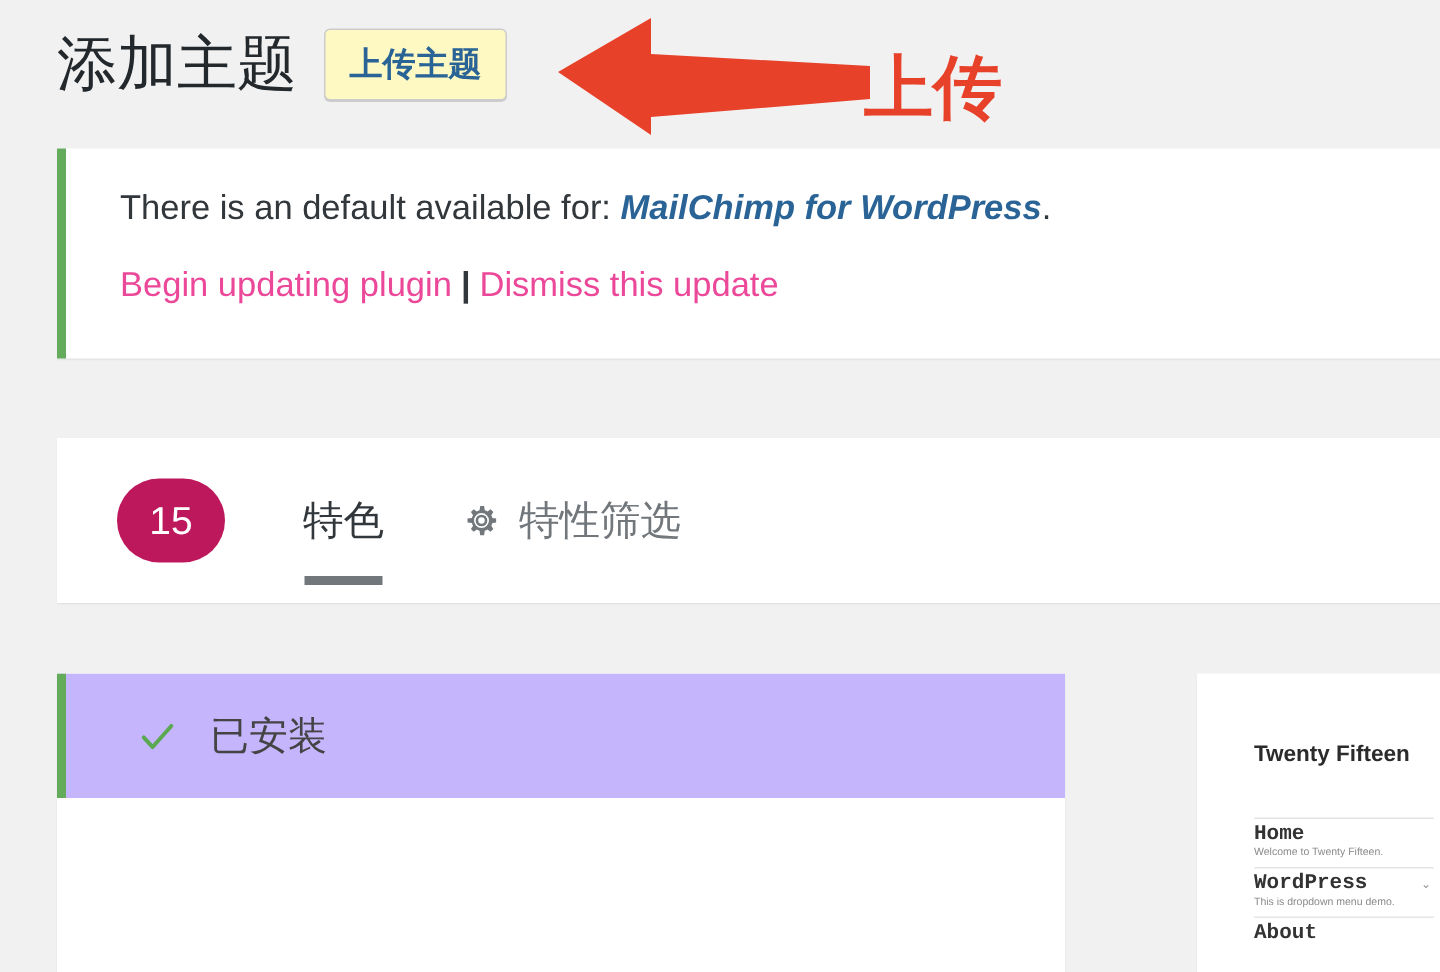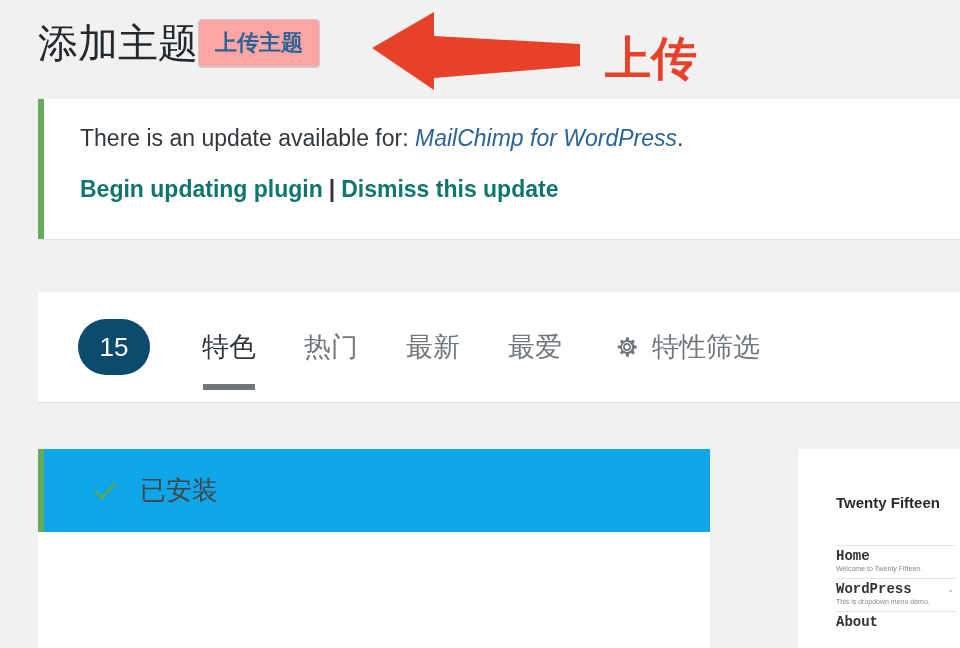--- a/index.html
+++ b/index.html
@@ -21,36 +21,37 @@
     overflow: hidden;
   }
 
   
   .page-header {
     position: absolute;
     left: 38px;
     top: 14px;
     display: flex;
     align-items: center;
+    gap: 18px;
     height: 58px;
   }
   .page-title {
     font-size: 40px;
     line-height: 48px;
     font-weight: 400;
     color: #23282d;
     white-space: nowrap;
   }
   .upload-button {
     display: inline-flex;
     align-items: center;
     justify-content: center;
     height: 46px;
     padding: 0 16px;
-    background: #fca5a5;
+    background: #fef9c3;
     border: 1px solid #ccc;
     border-radius: 4px;
     box-shadow: 0 1px 0 #ccc;
     color: #2a6496;
     font-size: 22px;
     font-weight: 600;
     white-space: nowrap;
     cursor: pointer;
   }
 
@@ -58,21 +59,21 @@
   .annotation-arrow {
     position: absolute;
     left: 372px;
     top: 8px;
     width: 210px;
     height: 84px;
     pointer-events: none;
   }
   .annotation-label {
     position: absolute;
-    left: 605px;
+    left: 576px;
     top: 32px;
     color: #e8412a;
     font-size: 46px;
     font-weight: 700;
     line-height: 52px;
     white-space: nowrap;
   }
 
   
   .notice {
@@ -90,31 +91,31 @@
   .notice-line {
     font-size: 23px;
     color: #32373c;
     line-height: 34px;
     margin-bottom: 18px;
     white-space: nowrap;
   }
   .notice-plugin {
     color: #2a6496;
     font-style: italic;
-    font-weight: 400;
+    font-weight: 700;
     cursor: pointer;
   }
   .notice-actions {
     font-size: 23px;
     line-height: 32px;
     white-space: nowrap;
   }
   .notice-actions a {
-    color: #0f766e;
-    font-weight: 700;
+    color: #ec4899;
+    font-weight: 400;
     text-decoration: none;
     cursor: pointer;
   }
   .notice-sep {
     color: #32373c;
     font-weight: 700;
     margin: 0 6px;
   }
 
   
@@ -132,34 +133,35 @@
     position: relative;
     height: 100%;
     display: flex;
     align-items: center;
     padding-left: 40px;
   }
   .count-badge {
     width: 72px;
     height: 56px;
     border-radius: 28px;
-    background: #0c4a6e;
+    background: #be185d;
     color: #ffffff;
     font-size: 26px;
     display: flex;
     align-items: center;
     justify-content: center;
     flex: none;
   }
   .tabs {
     display: flex;
     align-items: center;
     margin-left: 52px;
     gap: 48px;
     height: 100%;
+    flex-direction: column;
   }
   .tab {
     position: relative;
     font-size: 27px;
     color: #72777c;
     cursor: pointer;
     line-height: 110px;
     white-space: nowrap;
   }
   .tab.active {
@@ -197,21 +199,21 @@
     top: 449px;
     width: 672px;
     height: 220px;
     background: #ffffff;
     box-shadow: 0 1px 1px rgba(0,0,0,0.08);
     box-sizing: border-box;
     overflow: hidden;
   }
   .installed-banner {
     height: 83px;
-    background: #0ea5e9;
+    background: #c4b5fd;
     border-left: 6px solid #64ac5b;
     box-sizing: border-box;
     display: flex;
     align-items: center;
     padding-left: 48px;
     gap: 22px;
   }
   .check-icon {
     display: inline-flex;
     width: 26px;
@@ -293,21 +295,21 @@
     <div class="upload-button">上传主题</div>
   </div>
 
   <svg class="annotation-arrow" viewBox="0 0 210 84">
     <polygon points="0,40 62,4 62,28 208,36 208,58 62,70 62,82" fill="#e8412a"></polygon>
   </svg>
   <div class="annotation-label">上传</div>
 
   <div class="notice">
     <div class="notice-line">
-      <span>There is an update available for:</span>
+      <span>There is an default available for:</span>
       <span class="notice-plugin">MailChimp for WordPress</span><span>.</span>
     </div>
     <div class="notice-actions">
       <a>Begin updating plugin</a><span class="notice-sep">|</span><a>Dismiss this update</a>
     </div>
   </div>
 
   <div class="filter-bar">
     <div class="filter-inner">
       <div class="count-badge">15</div>

